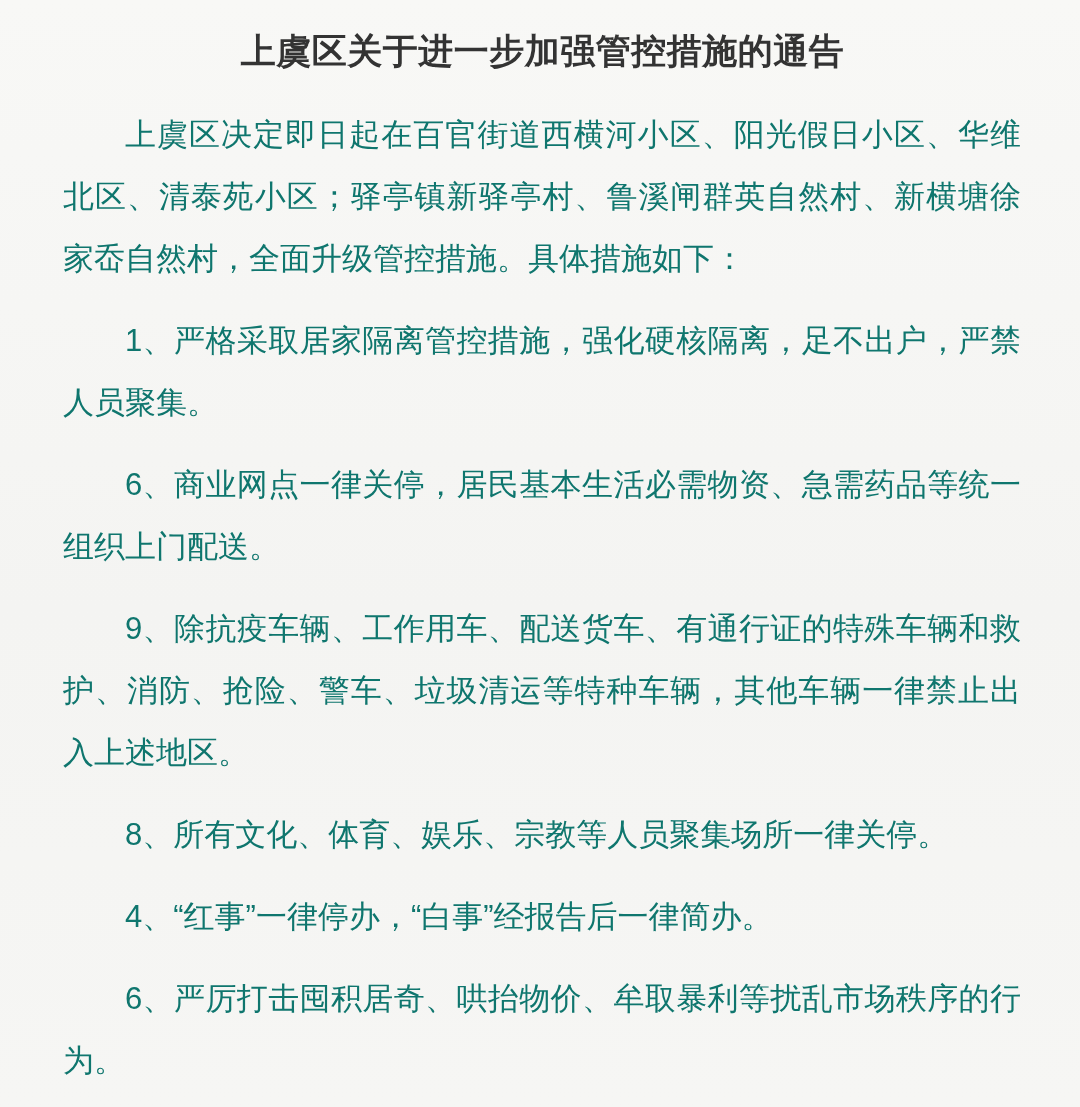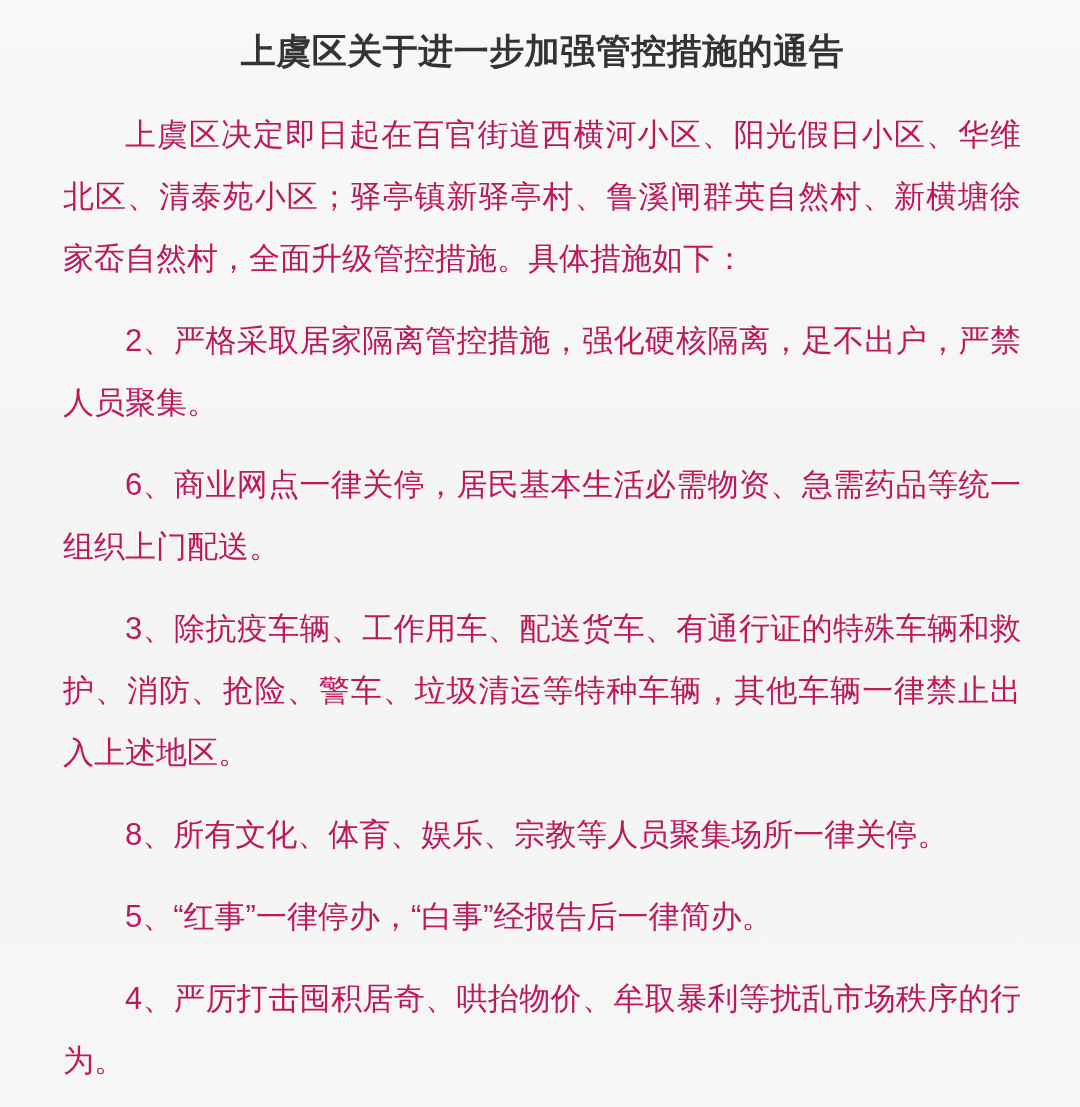--- a/index.html
+++ b/index.html
@@ -27,38 +27,38 @@
     text-align: center;
     color: #333333;
     letter-spacing: 0.5px;
   }
   .para {
     margin: 0 0 20px 0;
     max-width: 958px;
     font-size: 31px;
     line-height: 62px;
     font-weight: 400;
-    color: #be185d;
+    color: #0f766e;
     text-align: justify;
     text-indent: 2em;
     word-break: break-all;
   }
 </style>
 </head>
 <body>
 
 <div class="doc">
   <h1 class="doc-title">上虞区关于进一步加强管控措施的通告</h1>
 
   <p class="para">上虞区决定即日起在百官街道西横河小区、阳光假日小区、华维北区、清泰苑小区；驿亭镇新驿亭村、鲁溪闸群英自然村、新横塘徐家岙自然村，全面升级管控措施。具体措施如下：</p>
 
-  <p class="para">2、严格采取居家隔离管控措施，强化硬核隔离，足不出户，严禁人员聚集。</p>
+  <p class="para">1、严格采取居家隔离管控措施，强化硬核隔离，足不出户，严禁人员聚集。</p>
 
   <p class="para">6、商业网点一律关停，居民基本生活必需物资、急需药品等统一组织上门配送。</p>
 
-  <p class="para">3、除抗疫车辆、工作用车、配送货车、有通行证的特殊车辆和救护、消防、抢险、警车、垃圾清运等特种车辆，其他车辆一律禁止出入上述地区。</p>
+  <p class="para">9、除抗疫车辆、工作用车、配送货车、有通行证的特殊车辆和救护、消防、抢险、警车、垃圾清运等特种车辆，其他车辆一律禁止出入上述地区。</p>
 
   <p class="para">8、所有文化、体育、娱乐、宗教等人员聚集场所一律关停。</p>
 
-  <p class="para">5、“红事”一律停办，“白事”经报告后一律简办。</p>
+  <p class="para">4、“红事”一律停办，“白事”经报告后一律简办。</p>
 
-  <p class="para">4、严厉打击囤积居奇、哄抬物价、牟取暴利等扰乱市场秩序的行为。</p>
+  <p class="para">6、严厉打击囤积居奇、哄抬物价、牟取暴利等扰乱市场秩序的行为。</p>
 </div>
 
 </body></html>

